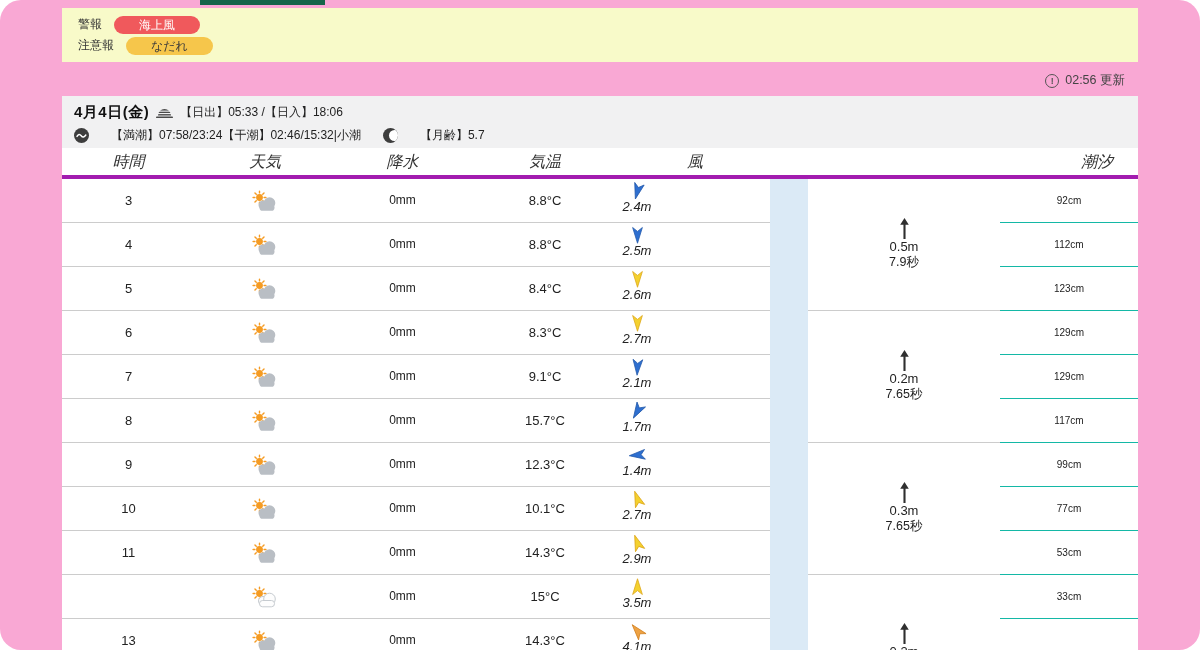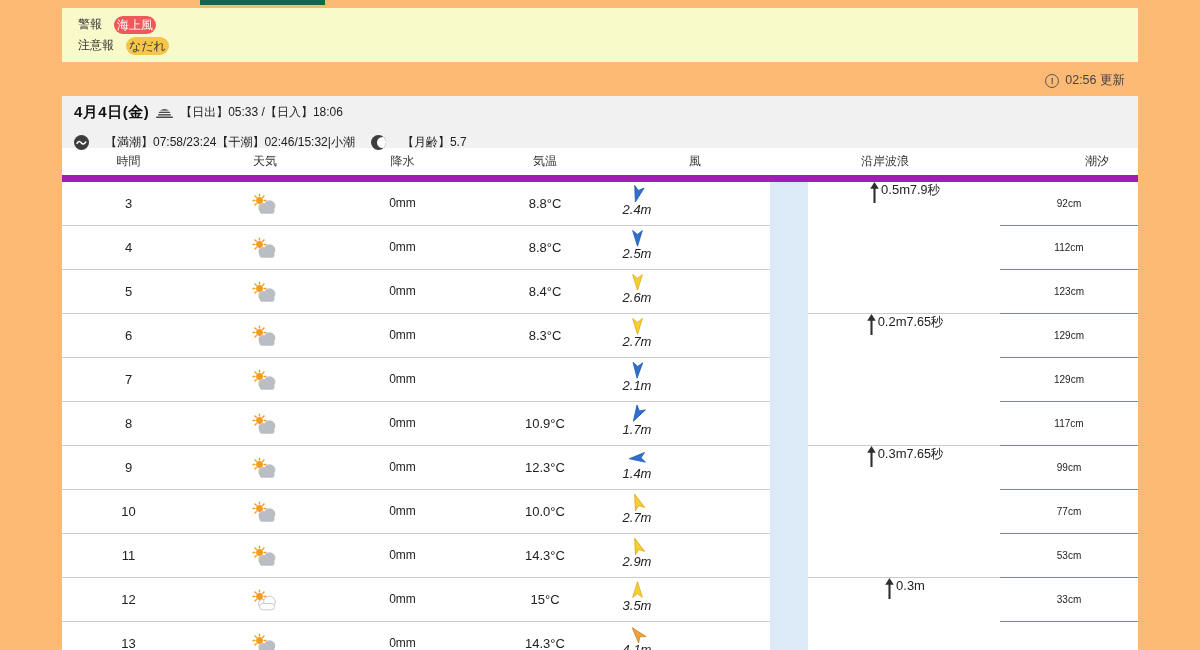--- a/index.html
+++ b/index.html
@@ -1,58 +1,58 @@
 <!DOCTYPE html>
 <html><head>
 <meta charset="utf-8">
 <style>
   html,body{margin:0;padding:0}
   body{font-family:"Liberation Sans","DejaVu Sans",sans-serif;}
-  .page{position:relative;width:1200px;height:650px;background:#fdba74;overflow:hidden;}
+  .page{position:relative;width:1200px;height:650px;background:#f9a8d4;overflow:hidden;border-radius:21px;}
   .top-tab{position:absolute;left:200px;top:0;width:125px;height:5px;background:#166549;}
 
   
   .alert-box{position:absolute;left:62px;top:8px;width:1076px;height:54px;background:#f8fac9;
     box-sizing:border-box;padding:7px 16px;display:flex;flex-direction:column;justify-content:center;gap:3px;}
   .alert-row{display:flex;align-items:center;gap:12px;font-size:12px;color:#333;}
-  .badge{border-radius:11px;padding:3px 3px;font-size:12px;line-height:1;display:inline-block;}
+  .badge{border-radius:11px;padding:3px 25px;font-size:12px;line-height:1;display:inline-block;}
   .badge-red{background:#f0595c;color:#fff;}
   .badge-yellow{background:#f6c64b;color:#3a3a3a;}
 
   
   .updated{position:absolute;top:72px;right:75px;display:flex;align-items:center;gap:6px;font-size:12.5px;color:#444;}
   .upd-icon{width:14px;height:14px;border:1.4px solid #555;border-radius:50%;font-size:9px;font-weight:bold;color:#555;
     display:flex;align-items:center;justify-content:center;box-sizing:border-box;}
 
   
   .card{position:absolute;left:62px;top:96px;width:1076px;height:554px;background:#fff;overflow:hidden;}
   .date-band{height:52px;background:#f1f1f2;box-sizing:border-box;padding:6px 0 0 12px;font-size:12px;color:#222;}
   .date-line1{display:flex;align-items:center;gap:7px;height:21px;}
   .date-title{font-size:15px;font-weight:bold;letter-spacing:.5px;color:#111;}
-  .date-line2{display:flex;align-items:center;gap:16px;height:20px;margin-top:9px;}
+  .date-line2{display:flex;align-items:center;gap:22px;height:20px;margin-top:2px;}
   .icon-moon{position:relative;width:15px;height:15px;border-radius:50%;background:#3d3d3d;overflow:hidden;display:inline-block;}
   .moon-in{position:absolute;left:6px;top:2px;width:11px;height:11px;border-radius:50%;background:#fff;}
 
-  .thead{position:relative;height:27px;border-bottom:7px solid #a21caf;font-size:12px;color:#333;}
+  .thead{position:relative;height:27px;border-bottom:4px solid #a21caf;font-size:16px;color:#333;font-style:italic;}
   .th{position:absolute;top:0;line-height:27px;text-align:center;}
 
   .tbody{position:relative;height:474px;}
   .strip{position:absolute;left:708px;top:0;width:38px;height:474px;background:#dbeaf6;}
   .rows-left{position:absolute;left:0;top:0;width:708px;}
   .trow{position:relative;height:43px;border-bottom:1px solid #ccc;}
   .cell{position:absolute;top:0;height:43px;line-height:43px;text-align:center;font-size:13px;color:#222;}
   .c-time{left:0;width:133px;}
   .c-weather{left:133px;width:140px;display:flex;align-items:center;justify-content:center;}
   .c-precip{left:273px;width:135px;font-size:12px;}
   .c-temp{left:408px;width:150px;}
   .windblk{position:absolute;left:546px;top:0;width:58px;height:43px;box-sizing:border-box;padding-top:3px;text-align:center;}
   .windblk svg{display:block;margin:0 auto;}
   .wind-val{font-size:13px;color:#222;margin-top:-1px;font-style:italic;}
   .wave-col{position:absolute;left:746px;top:0;width:192px;}
-  .wgroup{height:131px;border-bottom:1px solid #ccc;display:flex;flex-direction:row;align-items:flex-start;justify-content:center;
+  .wgroup{height:131px;border-bottom:1px solid #ccc;display:flex;flex-direction:column;align-items:center;justify-content:center;
     font-size:13px;color:#222;}
   .wgroup .wp{font-size:12.5px;}
   .tide-col{position:absolute;left:938px;top:0;width:138px;}
   .tcell{height:43px;border-bottom:1px solid #14b8a6;line-height:43px;text-align:center;font-size:10px;color:#222;}
 </style>
 </head>
 <body>
 
 <div class="page">
   <div class="top-tab"></div>
@@ -101,21 +101,20 @@
         <span>【月齢】5.7</span>
       </div>
     </div>
 
     <div class="thead">
       <span class="th" style="left:0;width:133px">時間</span>
       <span class="th" style="left:133px;width:140px">天気</span>
       <span class="th" style="left:408px;width:150px">気温</span>
       <span class="th" style="left:273px;width:135px">降水</span>
       <span class="th" style="left:558px;width:150px">風</span>
-      <span class="th" style="left:708px;width:230px">沿岸波浪</span>
       <span class="th" style="left:966px;width:138px">潮汐</span>
     </div>
 
     <div class="tbody">
       <div class="strip"></div>
       <div class="rows-left" id="rows-left">
           <div class="trow">
             <div class="cell c-time">3</div>
             <div class="cell c-weather">
               <svg width="28" height="22" viewBox="0 0 28 22">
@@ -255,20 +254,21 @@
                 </g>
     <circle cx="8.5" cy="7.5" r="3.4" fill="#f59b22"></circle>
     <g fill="#b9bec4" stroke="none" stroke-width="1">
       <circle cx="12" cy="15" r="4.5"></circle>
                   <circle cx="18.5" cy="13" r="5.8"></circle>
       <rect x="8.5" y="14.5" width="15" height="6.3" rx="3.1"></rect>
     </g>
               </svg>
             </div>
             <div class="cell c-precip">0mm</div>
+            <div class="cell c-temp">9.1°C</div>
             <div class="windblk">
               <svg width="15" height="18" viewBox="0 0 20 24" style="transform:rotate(183deg)">
     <path d="M10 1 L16.5 22 L10 16.8 L3.5 22 Z" fill="#2e6fd0" stroke="#2258a9" stroke-width="1" stroke-linejoin="round"></path>
               </svg>
               <div class="wind-val">2.1m</div>
             </div>
           </div>
           <div class="trow">
             <div class="cell c-time">8</div>
             <div class="cell c-weather">
@@ -285,21 +285,21 @@
                 </g>
     <circle cx="8.5" cy="7.5" r="3.4" fill="#f59b22"></circle>
     <g fill="#b9bec4" stroke="none" stroke-width="1">
       <circle cx="12" cy="15" r="4.5"></circle>
                   <circle cx="18.5" cy="13" r="5.8"></circle>
       <rect x="8.5" y="14.5" width="15" height="6.3" rx="3.1"></rect>
     </g>
               </svg>
             </div>
             <div class="cell c-precip">0mm</div>
-            <div class="cell c-temp">10.9°C</div>
+            <div class="cell c-temp">15.7°C</div>
             <div class="windblk">
               <svg width="15" height="18" viewBox="0 0 20 24" style="transform:rotate(210deg)">
     <path d="M10 1 L16.5 22 L10 16.8 L3.5 22 Z" fill="#2e6fd0" stroke="#2258a9" stroke-width="1" stroke-linejoin="round"></path>
               </svg>
               <div class="wind-val">1.7m</div>
             </div>
           </div>
           <div class="trow">
             <div class="cell c-time">9</div>
             <div class="cell c-weather">
@@ -347,21 +347,21 @@
                 </g>
     <circle cx="8.5" cy="7.5" r="3.4" fill="#f59b22"></circle>
     <g fill="#b9bec4" stroke="none" stroke-width="1">
       <circle cx="12" cy="15" r="4.5"></circle>
                   <circle cx="18.5" cy="13" r="5.8"></circle>
       <rect x="8.5" y="14.5" width="15" height="6.3" rx="3.1"></rect>
     </g>
               </svg>
             </div>
             <div class="cell c-precip">0mm</div>
-            <div class="cell c-temp">10.0°C</div>
+            <div class="cell c-temp">10.1°C</div>
             <div class="windblk">
               <svg width="15" height="18" viewBox="0 0 20 24" style="transform:rotate(340deg)">
     <path d="M10 1 L16.5 22 L10 16.8 L3.5 22 Z" fill="#f4d12f" stroke="#dca416" stroke-width="1" stroke-linejoin="round"></path>
               </svg>
               <div class="wind-val">2.7m</div>
             </div>
           </div>
           <div class="trow">
             <div class="cell c-time">11</div>
             <div class="cell c-weather">
@@ -387,21 +387,20 @@
             <div class="cell c-precip">0mm</div>
             <div class="cell c-temp">14.3°C</div>
             <div class="windblk">
               <svg width="15" height="18" viewBox="0 0 20 24" style="transform:rotate(340deg)">
     <path d="M10 1 L16.5 22 L10 16.8 L3.5 22 Z" fill="#f4d12f" stroke="#dca416" stroke-width="1" stroke-linejoin="round"></path>
               </svg>
               <div class="wind-val">2.9m</div>
             </div>
           </div>
           <div class="trow">
-            <div class="cell c-time">12</div>
             <div class="cell c-weather">
               <svg width="28" height="22" viewBox="0 0 28 22">
     <g stroke="#f59b22" stroke-width="1.4" stroke-linecap="round">
                   <line x1="8.5" y1="2.9" x2="8.5" y2="1.1"></line>
                   <line x1="11.75" y1="4.25" x2="13.03" y2="2.97"></line>
                   <line x1="13.1" y1="7.5" x2="14.9" y2="7.5"></line>
                   <line x1="11.75" y1="10.75" x2="13.03" y2="12.03"></line>
                   <line x1="8.5" y1="12.1" x2="8.5" y2="13.9"></line>
                   <line x1="5.25" y1="10.75" x2="3.97" y2="12.03"></line>
                   <line x1="3.9" y1="7.5" x2="2.1" y2="7.5"></line>

